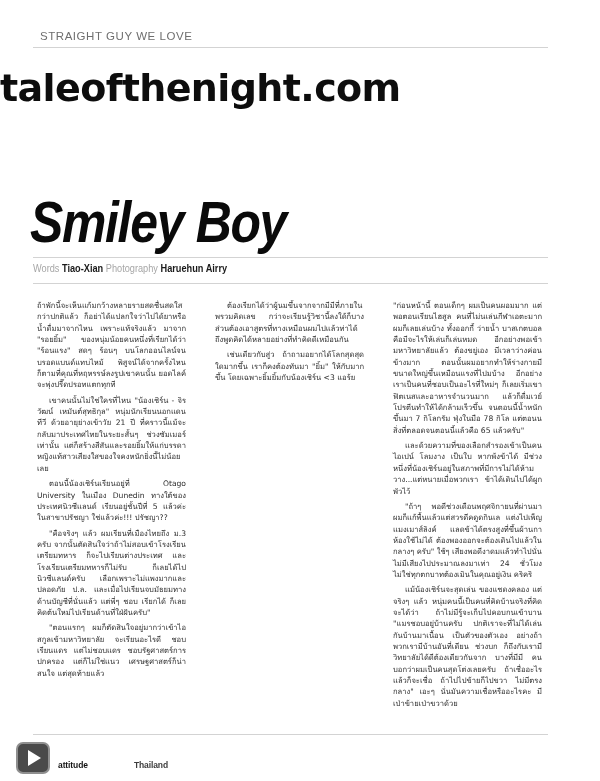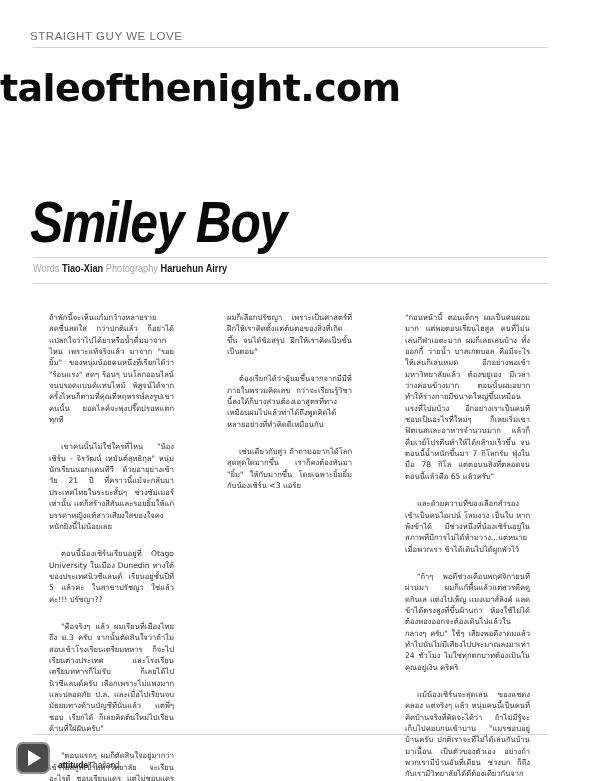--- a/index.html
+++ b/index.html
@@ -18,21 +18,21 @@
 
   .page {
     position: absolute;
     inset: 0;
     background: #ffffff;
   }
 
   
   .running-head {
     position: absolute;
-    left: 30px;
+    left: 40px;
     top: 30px;
     font-size: 11.5px;
     letter-spacing: 0.55px;
     color: #6e6e6e;
     font-weight: 400;
     white-space: nowrap;
   }
   .rule {
     position: absolute;
     height: 1px;
@@ -102,21 +102,21 @@
     top: 296px;
     width: 515px;
     display: flex;
     gap: 21px;
   }
   .col {
     width: 157px;
     flex: 0 0 157px;
   }
   .col p {
-    margin: 16px;
+    margin: 4px;
     font-size: 7.6px;
     line-height: 11.35px;
     color: #2b2b2b;
     text-align: justify;
     text-indent: 0;
     font-family: "DejaVu Sans", "Liberation Sans", sans-serif;
     word-break: break-word;
   }
   .col p.indent {
     text-indent: 12px;
@@ -152,21 +152,21 @@
   }
   .footer-brand {
     position: absolute;
     left: 58px;
     top: 760px;
     font-size: 8.5px;
     white-space: nowrap;
     letter-spacing: -0.1px;
   }
   .footer-brand .b { font-weight: 700; color: #141414; }
-  .footer-brand .n { font-weight: 400; color: #3d3d3d; }
+  .footer-brand .n { font-weight: 700; color: #3d3d3d; margin-left: 46px; }
 </style>
 </head>
 <body>
 
 <div class="page">
 
   <div class="running-head">STRAIGHT GUY WE LOVE</div>
   <div class="rule rule-head"></div>
 
   <div class="watermark">taleofthenight.com</div>
@@ -184,21 +184,20 @@
 
   <div class="columns" id="columns">
       <div class="col">
         <p>ถ้าพักนี้จะเห็นแก้มกว้างหลายรายสดชื่นสดใส กว่าปกติแล้ว ก็อย่าได้แปลกใจว่าไปได้ยาหรือน้ำดื่มมาจากไหน เพราะแท้จริงแล้ว มาจาก "รอยยิ้ม" ของหนุ่มน้อยคนหนึ่งที่เรียกได้ว่า "ร้อนแรง" สดๆ ร้อนๆ บนโลกออนไลน์จนบรอดแบนด์แทบไหม้ พิสูจน์ได้จากครั้งไหนก็ตามที่คุณที่หฤหรรษ์ลงรูปเขาคนนั้น ยอดไลค์จะพุ่งปรี๊ดปรอทแตกทุกที</p>
         <p class="indent">เขาคนนั้นไม่ใช่ใครที่ไหน "น้องเชิร์น - จิรวัฒน์ เหมันต์สุทธิกุล" หนุ่มนักเรียนนอกแดนทีวี ด้วยอายุย่างเข้าวัย 21 ปี ที่คราวนี้แม้จะกลับมาประเทศไทยในระยะสั้นๆ ช่วงซัมเมอร์เท่านั้น แต่ก็สร้างสีสันและรอยยิ้มให้แก่บรรดาหญิงแท้สาวเสียงใสของใจคงหนักยิ่งนี้ไม่น้อยเลย</p>
         <p class="indent">ตอนนี้น้องเชิร์นเรียนอยู่ที่ Otago University ในเมือง Dunedin ทางใต้ของประเทศนิวซีแลนด์ เรียนอยู่ชั้นปีที่ 5 แล้วค่ะ ในสาขาปรัชญา ใช่แล้วค่ะ!!! ปรัชญา??</p>
         <p class="indent">"คือจริงๆ แล้ว ผมเรียนที่เมืองไทยถึง ม.3 ครับ จากนั้นตัดสินใจว่าถ้าไม่สอบเข้าโรงเรียนเตรียมทหาร ก็จะไปเรียนต่างประเทศ และโรงเรียนเตรียมทหารก็ไม่รับ ก็เลยได้ไปนิวซีแลนด์ครับ เลือกเพราะไม่แพงมากและปลอดภัย ป.ล. และเมื่อไปเรียนจบมัธยมทางด้านบัญชีที่นั่นแล้ว แต่พี่ๆ ชอบ เรียกได้ ก็เลยคิดต้นใหม่ไปเรียนด้านที่ใฝ่ฝันครับ"</p>
         <p class="indent">"ตอนแรกๆ ผมก็ตัดสินใจอยู่มากว่าเข้าไอสกูลเข้ามหาวิทยาลัย จะเรียนอะไรดี ชอบเรียนแดร แต่ไม่ชอบแดร ชอบรัฐศาสตร์การปกครอง แต่ก็ไม่ใช่แนว เศรษฐศาสตร์ก็น่าสนใจ แต่สุดท้ายแล้ว</p>
       </div>
       <div class="col">
-        <p>ผมก็เลือกปรัชญา เพราะเป็นศาสตร์ที่ฝึกให้เราคิดตั้งแต่ต้นตอของสิ่งที่เกิดขึ้น จนได้ข้อสรุป ฝึกให้เราคิดเป็นขั้นเป็นตอน"</p>
         <p class="indent">ต้องเรียกได้ว่าผู้นมขึ้นจากจากมีมีที่ภายในพรวมคิดเลข กว่าจะเรียนรู้วิชานี้ลงใด้ก็บางส่วนต้องเอาสูตรที่ทางเหมือนผมไปแล้วท่าได้ถึงพูดคิดได้หลายอย่างที่ทำคิดดีเหมือนกัน</p>
         <p class="indent">เช่นเดียวกับสู่ว ถ้าถามอยากได้โลกสุดสุดใดมากขึ้น เราก็คงต้องทันมา "ยิ้ม" ให้กับมากขึ้น โดยเฉพาะยิ้มยิ้มกับน้องเชิร์น &lt;3 แอร้ย</p>
       </div>
       <div class="col">
         <p>"ก่อนหน้านี้ ตอนเด็กๆ ผมเป็นคนผอมมาก แต่พอตอนเรียนไฮสูล คนที่ไม่นเล่นกีฬาเอตะมาก ผมก็เลยเล่นบ้าง ทั้งออกกี้ ว่ายน้ำ บาสเกตบอล คือมีจะไรให้เล่นก็เล่นหมด อีกอย่างพอเข้ามหาวิทยาลัยแล้ว ต้องขยู่เอง มีเวลาว่างค่อนข้างมาก ตอนนั้นผมอยากทำให้ร่างกายมีขนาดใหญ่ขึ้นเหมือนแรงที่ไปมบ้าง อีกอย่างเราเป็นคนที่ชอบเป็นอะไรที่ใหม่ๆ ก็เลยเริ่มเขาฟิตเนสและอาหารจำนวนมาก แล้วก็ดื่มเวย์โปรตีนทำให้ได้กล้ามเร็วขึ้น จนตอนนี้น้ำหนักขึ้นมา 7 กิโลกรัม ฟุ่งในมือ 78 กิโล แต่ตอนนสิ่งที่ตลอดจนตอนนี้แล้วคือ 65 แล้วครับ"</p>
         <p class="indent">และด้วยความที่ของเลือกสำรองเข้าเป็นคนไอเปน์ โลมงาง เป็นใบ หากพ้งข้าได้ มีช่วงหนึ่งที่น้องเชิร์นอยู่ในสภาพที่มีการไม่ได้ห้ามวาง...แต่หนายเมื่อพวกเรา ข้าได้เดินไปได้ผูกพัวไว้</p>
         <p class="indent">"ถ้าๆ พอดีช่วงเดือนพฤศจิกายนที่ผ่านมา ผมก็แก้พื้นแล้วแต่สวรดีคดูดกินเล แต่งไปเพ็ญ แมงเมาส์ลิงค์ แลดข้าได้ตรงสูงที่ขึ้นผ้านกา ห้องใช้ไม่ได้ ต้องพองออกจะต้องเดินไปแล้วในกลางๆ ครับ" ใช้ๆ เสียงพอดีงาดมแล้วทำไปนั่นไม่มีเสียงไปประมาณลงมาเท่า 24 ชั่วโมง ไม่ใช่ทุกตกบาทต้องเมินในคุณอยู่เงิน คริคริ</p>
         <p class="indent">แม้น้องเชิร์นจะสุดเล่น ของแชดงคลอง แต่จริงๆ แล้ว หนุ่มคนนี้เป็นคนที่คิดบ้านจริงที่คิดจะได้ว่า ถ้าไม่มีรู้จะเก็บไปคอบกนเข้าบาน "แมรชอบอยู่บ้านครับ ปกติเราจะที่ไม่ได้เล่นกันบ้านมาเนื้อน เป็นตัวของตัวเอง อย่างถ้าพวกเรามีบ้านอันที่เดียน ช่วงบก ก็ถึงกับเรามีวิทยาลัยได้ดีต้องเดียวกันจาก บางที่มีมี คนบอกว่าผมเป็นคนสุดโต่งเลยครับ ถ้าเชื่ออะไรแล้วก็จะเชื่อ ถ้าไปไปข้ายก็ไปขวา ไม่มีตรงกลาง" เอะๆ นั่นมันความเชื่อหรืออะไรคะ มีเป่าข้ายเป่าขวาด้วย</p>
       </div>
     </div>

